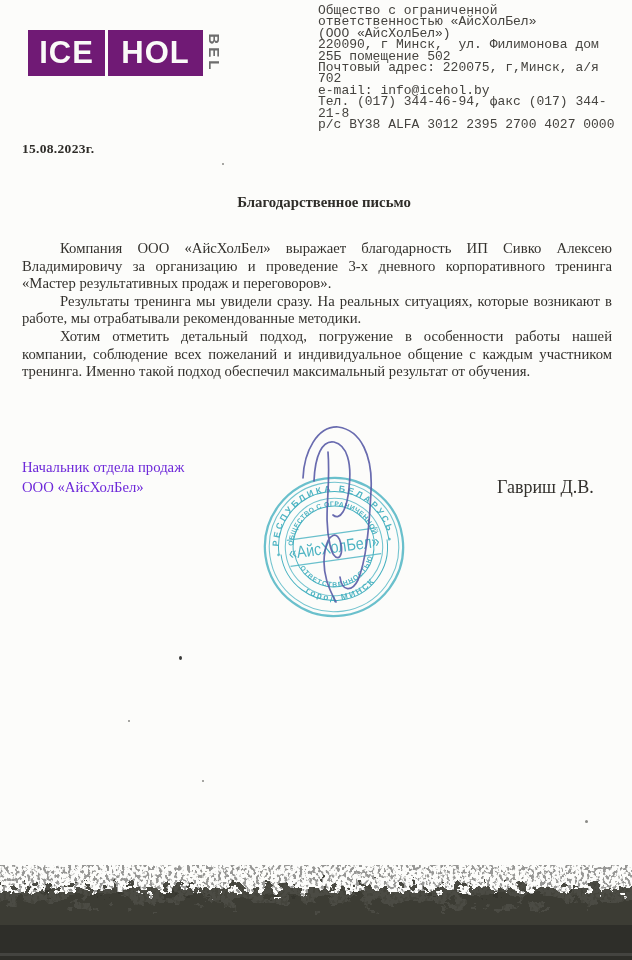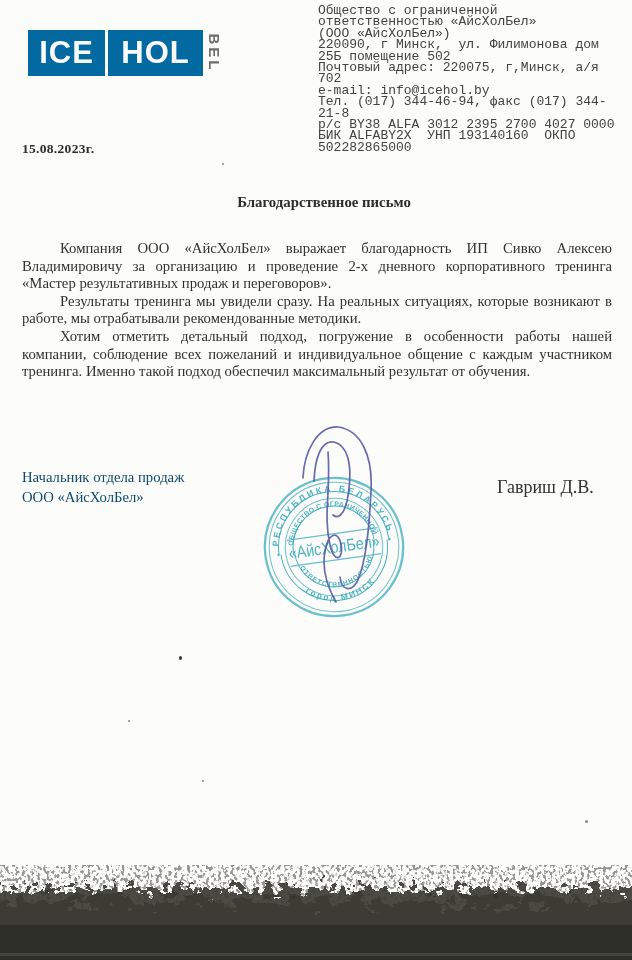--- a/index.html
+++ b/index.html
@@ -4,21 +4,21 @@
 <style>
   html,body{margin:0;padding:0;}
   body{background:#e8e8e6;font-family:"Liberation Serif", serif;}
   .page{
     position:relative;width:632px;height:960px;margin:0 auto;
     background:#fcfcfa;overflow:hidden;
   }
   
   .logo{position:absolute;left:28px;top:30px;height:46px;display:flex;align-items:stretch;}
   .logo-box{
-    background:#0369a1;color:#fafaf8;font-family:"Liberation Sans",sans-serif;
+    background:#701a75;color:#fafaf8;font-family:"Liberation Sans",sans-serif;
     font-weight:700;font-size:31px;letter-spacing:1px;
     display:flex;align-items:center;justify-content:center;
   }
   .logo-box.ice{width:77px;}
   .logo-box.hol{width:95px;margin-left:3px;text-align:right;}
   .logo-bel{position:absolute;left:204px;top:30px;width:20px;height:46px;}
   .logo-bel span{
     position:absolute;left:50%;top:50%;
     transform:translate(-50%,-50%) rotate(90deg);
     font-family:"Liberation Sans",sans-serif;font-weight:700;
@@ -39,22 +39,22 @@
   .title{
     position:absolute;left:0;top:194px;width:648px;text-align:center;
     font-weight:700;font-size:14.8px;color:#2f2d29;
   }
   .body-text{
     position:absolute;left:22px;top:240px;width:590px;
     font-size:14.7px;line-height:17.6px;color:#33312d;text-align:justify;
   }
   .body-text p{margin:0;text-indent:38px;}
   .signoff{
-    position:absolute;left:22px;top:467px;
-    font-size:14.7px;line-height:20px;color:#0c4a6e;
+    position:absolute;left:22px;top:457px;
+    font-size:14.7px;line-height:20px;color:#6d28d9;
   }
   .signer{
     position:absolute;left:497px;top:477px;
     font-size:18px;color:#33312d;
   }
   
   .stamp{position:absolute;left:261px;top:474px;width:146px;height:146px;opacity:.92;}
   .sig{position:absolute;left:288px;top:410px;width:120px;height:205px;}
   
   .grunge{position:absolute;left:0;top:845px;width:632px;height:115px;}
@@ -79,28 +79,27 @@
   </div>
 
   <div class="letterhead">
     <div class="lh-line">Общество с ограниченной ответственностью «АйсХолБел»</div>
     <div class="lh-line">(ООО «АйсХолБел»)</div>
     <div class="lh-line">220090, г Минск,  ул. Филимонова дом 25Б помещение 502</div>
     <div class="lh-line">Почтовый адрес: 220075, г,Минск, а/я 702</div>
     <div class="lh-line">e-mail: info@icehol.by</div>
     <div class="lh-line">Тел. (017) 344-46-94, факс (017) 344-21-8</div>
     <div class="lh-line">р/с BY38 ALFA 3012 2395 2700 4027 0000</div>
-    <div class="lh-line">БИК ALFABY2X  УНП 193140160  ОКПО 502282865000</div>
   </div>
 
   <div class="date">15.08.2023г.</div>
   <div class="title">Благодарственное письмо</div>
 
   <div class="body-text">
-    <p>Компания ООО «АйсХолБел» выражает благодарность ИП Сивко Алексею Владимировичу за организацию и проведение  2-х дневного корпоративного тренинга «Мастер результативных продаж и переговоров».</p>
+    <p>Компания ООО «АйсХолБел» выражает благодарность ИП Сивко Алексею Владимировичу за организацию и проведение  3-х дневного корпоративного тренинга «Мастер результативных продаж и переговоров».</p>
     <p>Результаты тренинга мы увидели сразу. На реальных ситуациях, которые возникают в работе, мы отрабатывали рекомендованные методики.</p>
     <p>Хотим отметить детальный подход, погружение в особенности работы нашей компании, соблюдение всех пожеланий и индивидуальное общение с  каждым участником тренинга. Именно такой подход обеспечил максимальный результат от обучения.</p>
   </div>
 
   <div class="signoff">
     <div>Начальник отдела продаж</div>
     <div>ООО «АйсХолБел»</div>
   </div>
   <div class="signer">Гавриш Д.В.</div>
 

